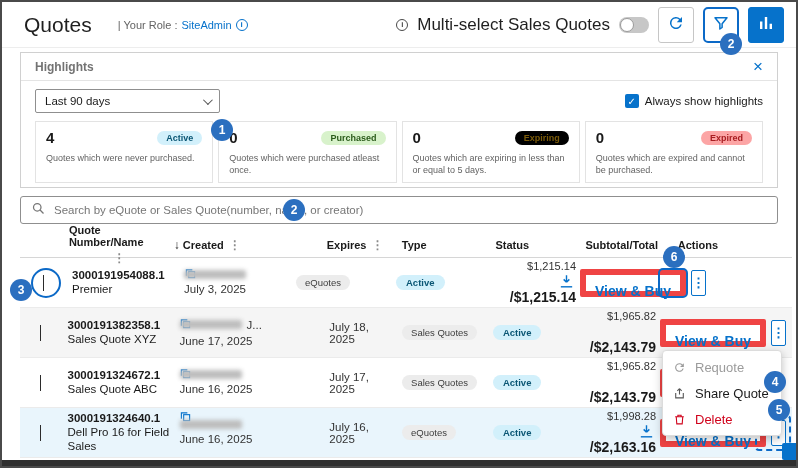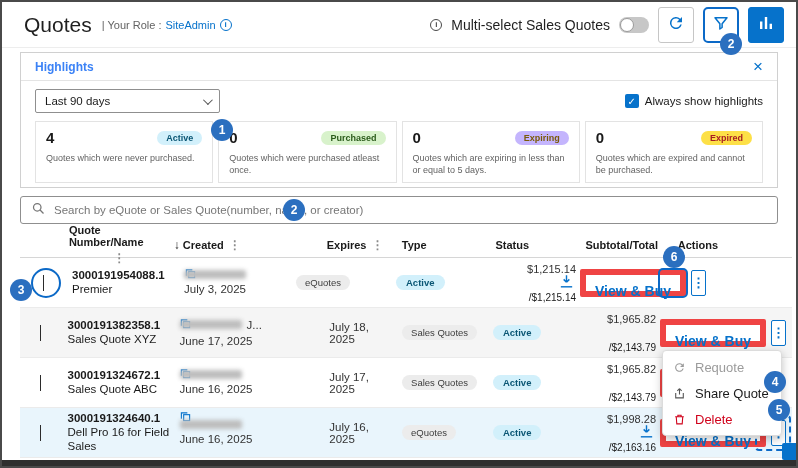--- a/index.html
+++ b/index.html
@@ -18,48 +18,48 @@
 
   
   .topbar {
     position: absolute; left: 0; right: 0; top: 0; height: 46px;
     display: flex; align-items: center;
     padding: 0 12px 0 22px;
     background: #fff;
     border-bottom: 1px solid #ededed;
   }
   .page-title { font-size: 21px; font-weight: 400; color: #1f1f1f; }
-  .role { margin-left: 10px; font-size: 11px; color: #636363; display: flex; align-items: center; gap: 4px; }
+  .role { margin-left: 26px; font-size: 11px; color: #636363; display: flex; align-items: center; gap: 4px; }
   .role-value { color: #0672CB; text-decoration: none; cursor: pointer; }
   .info-icon {
     display: inline-flex; align-items: center; justify-content: center;
     width: 12px; height: 12px; border-radius: 50%;
     border: 1px solid currentColor; font-size: 8px; line-height: 1;
   }
   .info-icon::after { content: "i"; font-weight: bold; }
   .info-blue { color: #0672CB; }
   .info-gray { color: #4a4a4a; }
   .topbar-right { margin-left: auto; display: flex; align-items: center; gap: 9px; }
-  .ms-label { font-size: 14px; color: #1f1f1f; }
+  .ms-label { font-size: 17px; color: #1f1f1f; }
   .toggle { position: relative; width: 30px; height: 16px; border-radius: 8px; background: #c7c7c7; cursor: pointer; }
   .toggle .knob { position: absolute; left: 1px; top: 1px; width: 14px; height: 14px; border-radius: 50%; background: #fff; border: 1px solid #9a9a9a; }
   .icon-btn {
     width: 36px; height: 36px; border: 1px solid #c6c6c6; border-radius: 3px;
     background: #fff; display: flex; align-items: center; justify-content: center; cursor: pointer;
   }
   .icon-btn.annotated { border: 2px solid #0B69C7; border-radius: 5px; }
   .icon-btn.solid { background: #0672CB; border-color: #0672CB; }
 
   
   .highlights {
     position: absolute; left: 18px; right: 18px; top: 50px; height: 136px;
     background: #fff; border: 1px solid #d0d0d0;
   }
   .hl-head { height: 28px; display: flex; align-items: center; padding: 0 14px; border-bottom: 1px solid #e4e4e4; }
-  .hl-title { font-size: 12px; font-weight: bold; color: #3b82f6; }
+  .hl-title { font-size: 12px; font-weight: bold; color: #737373; }
   .hl-close { margin-left: auto; color: #0672CB; font-size: 17px; line-height: 1; cursor: pointer; }
   .hl-close::after { content: "×"; }
   .hl-controls { display: flex; align-items: center; padding: 8px 14px 0 14px; }
   .dropdown {
     width: 185px; height: 24px; border: 1px solid #8f8f8f; border-radius: 2px;
     display: flex; align-items: center; justify-content: space-between;
     padding: 0 9px; font-size: 11.5px; color: #1a1a1a; cursor: pointer; background: #fff;
   }
   .chev { width: 7px; height: 7px; border-right: 1.5px solid #555; border-bottom: 1.5px solid #555; transform: rotate(45deg) translateY(-2px); }
   .always { margin-left: auto; display: flex; align-items: center; gap: 6px; font-size: 11.5px; color: #1a1a1a; cursor: pointer; }
@@ -68,22 +68,22 @@
     display: inline-flex; align-items: center; justify-content: center; color: #fff; font-size: 10px;
   }
   .checkbox::after { content: "✓"; }
   .cards { display: flex; gap: 5px; padding: 8px 14px 0 14px; }
   .card { flex: 1; border: 1px solid #e3e3e3; background: #fff; padding: 7px 10px 6px 10px; min-height: 60px; }
   .card-top { display: flex; align-items: center; justify-content: space-between; }
   .count { font-size: 15px; font-weight: bold; color: #1a1a1a; }
   .pill { font-size: 9px; font-weight: bold; padding: 2px 9px; border-radius: 9px; white-space: nowrap; }
   .p-active    { background: #D2F0FB; color: #0A5674; }
   .p-purchased { background: #D8F2CB; color: #2B5B1B; }
-  .p-expiring  { background: #c4b5fd; color: #7A5A09; }
-  .p-expired   { background: #fde047; color: #A81E22; }
+  .p-expiring  { background: #000000; color: #7A5A09; }
+  .p-expired   { background: #fca5a5; color: #A81E22; }
   .card-desc { margin-top: 6px; font-size: 9px; line-height: 1.35; color: #636363; }
 
   
   .searchbar {
     position: absolute; left: 18px; right: 18px; top: 194px; height: 28px;
     border: 1px solid #8f8f8f; border-radius: 3px; background: #fff;
     display: flex; align-items: center; gap: 8px; padding: 0 10px;
   }
   .searchbar input { flex: 1; border: none; outline: none; font-size: 11.5px; color: #333; font-family: "Liberation Sans", sans-serif; background: transparent; }
   .searchbar input::placeholder { color: #767676; }
@@ -114,21 +114,21 @@
   .num-line { display: flex; align-items: center; gap: 20px; }
   .qnum { font-weight: bold; color: #1a1a1a; font-size: 11.5px; white-space: nowrap; }
   .qname { margin-top: 2px; color: #1a1a1a; line-height: 1.2; }
   .redact { display: inline-block; width: 62px; height: 9px; background: #bdbdbd; border-radius: 2px; filter: blur(2px); }
   .redact-line { display: flex; align-items: center; gap: 5px; color: #333; }
   .cell-date { margin-top: 4px; }
   .type-pill { display: inline-block; padding: 2px 9px; background: #ececec; border-radius: 9px; font-size: 9.5px; color: #3c3c3c; white-space: nowrap; }
   .status-pill { display: inline-block; padding: 2px 10px; background: #D2F0FB; border-radius: 9px; font-size: 9.5px; font-weight: bold; color: #0A5674; }
   .money { width: 100%; text-align: right; }
   .money .sub { font-size: 11px; color: #333; }
-  .money .tot { font-size: 10px; font-weight: normal; color: #1a1a1a; margin-top: 17px; }
+  .money .tot { font-size: 14px; font-weight: bold; color: #1a1a1a; margin-top: 17px; }
   .c-actions.cell { display: flex; align-items: center; justify-content: flex-end; gap: 5px; padding-right: 6px; }
   .dl-btn { background: none; border: none; cursor: pointer; padding: 0; display: flex; }
   .vb-btn {
     height: 26px; padding: 8px 9px; background: #fff; border: 6px solid #ef4444; border-radius: 2px;
     color: #0672CB; font-size: 14px; font-weight: bold; cursor: pointer; white-space: nowrap;
     font-family: "Liberation Sans", sans-serif;
   }
   .kebab-btn {
     width: 26px; height: 26px; background: #fff; border: 1px solid #0672CB; border-radius: 2px;
     color: #0672CB; font-size: 13px; font-weight: bold; cursor: pointer;

